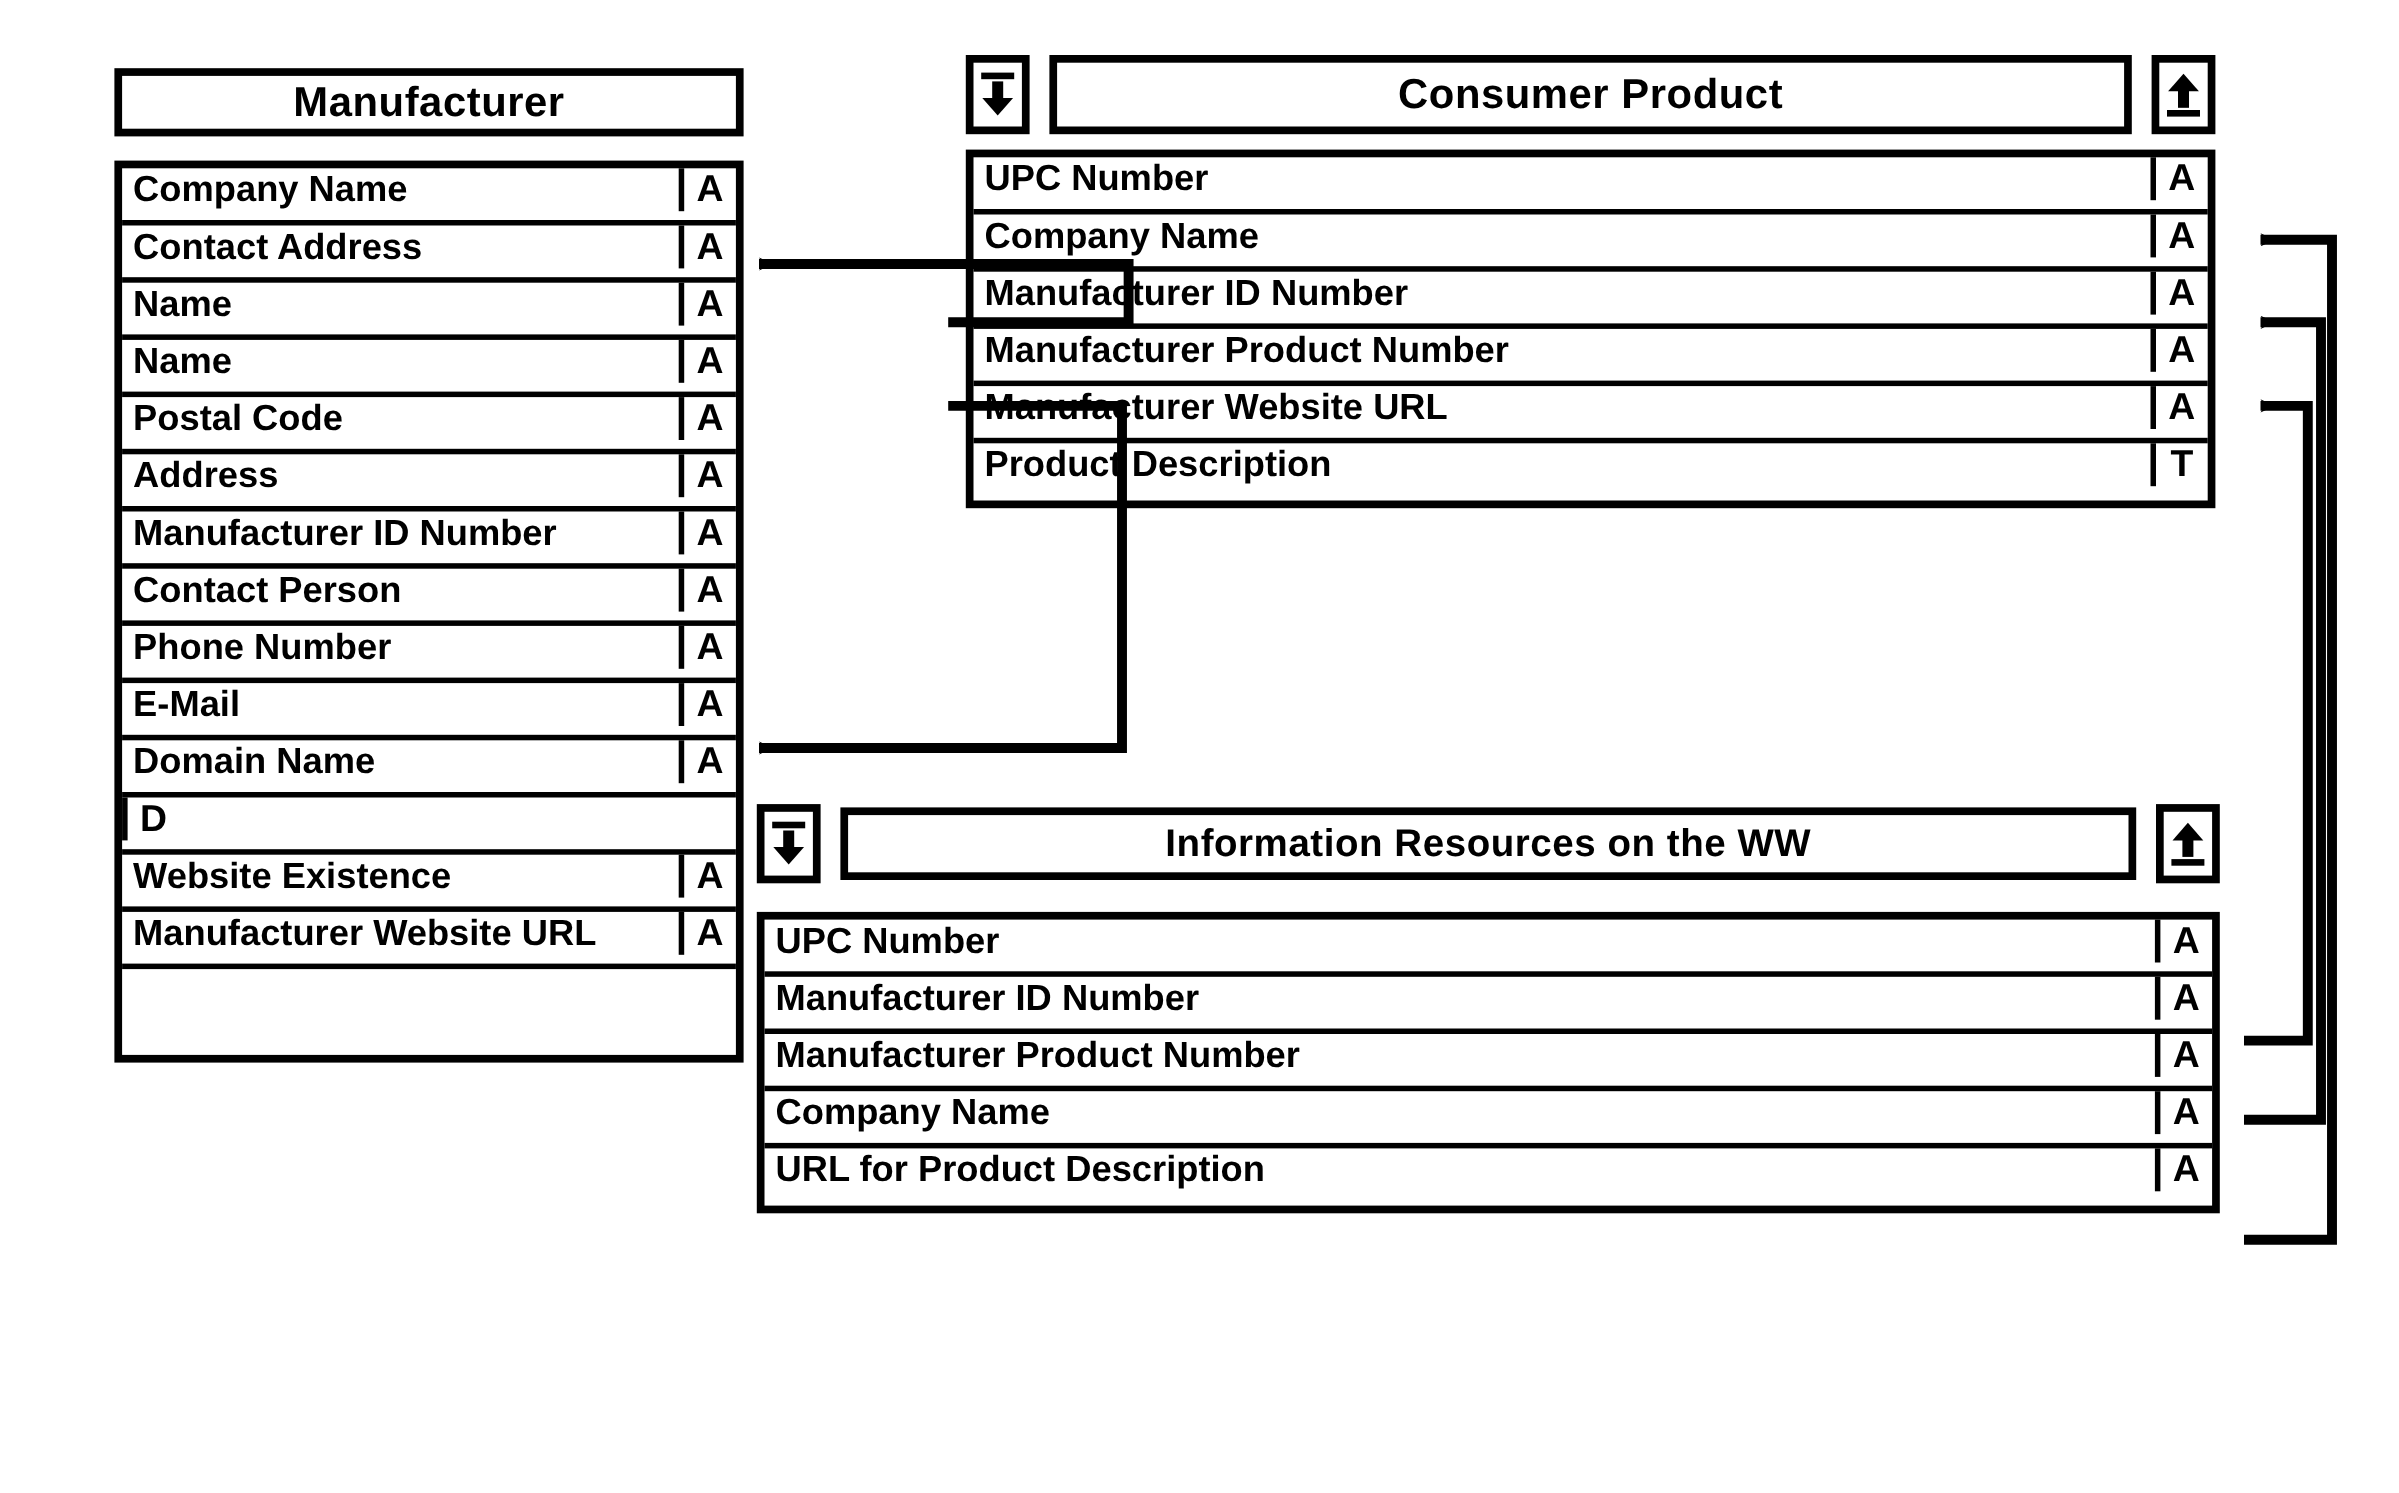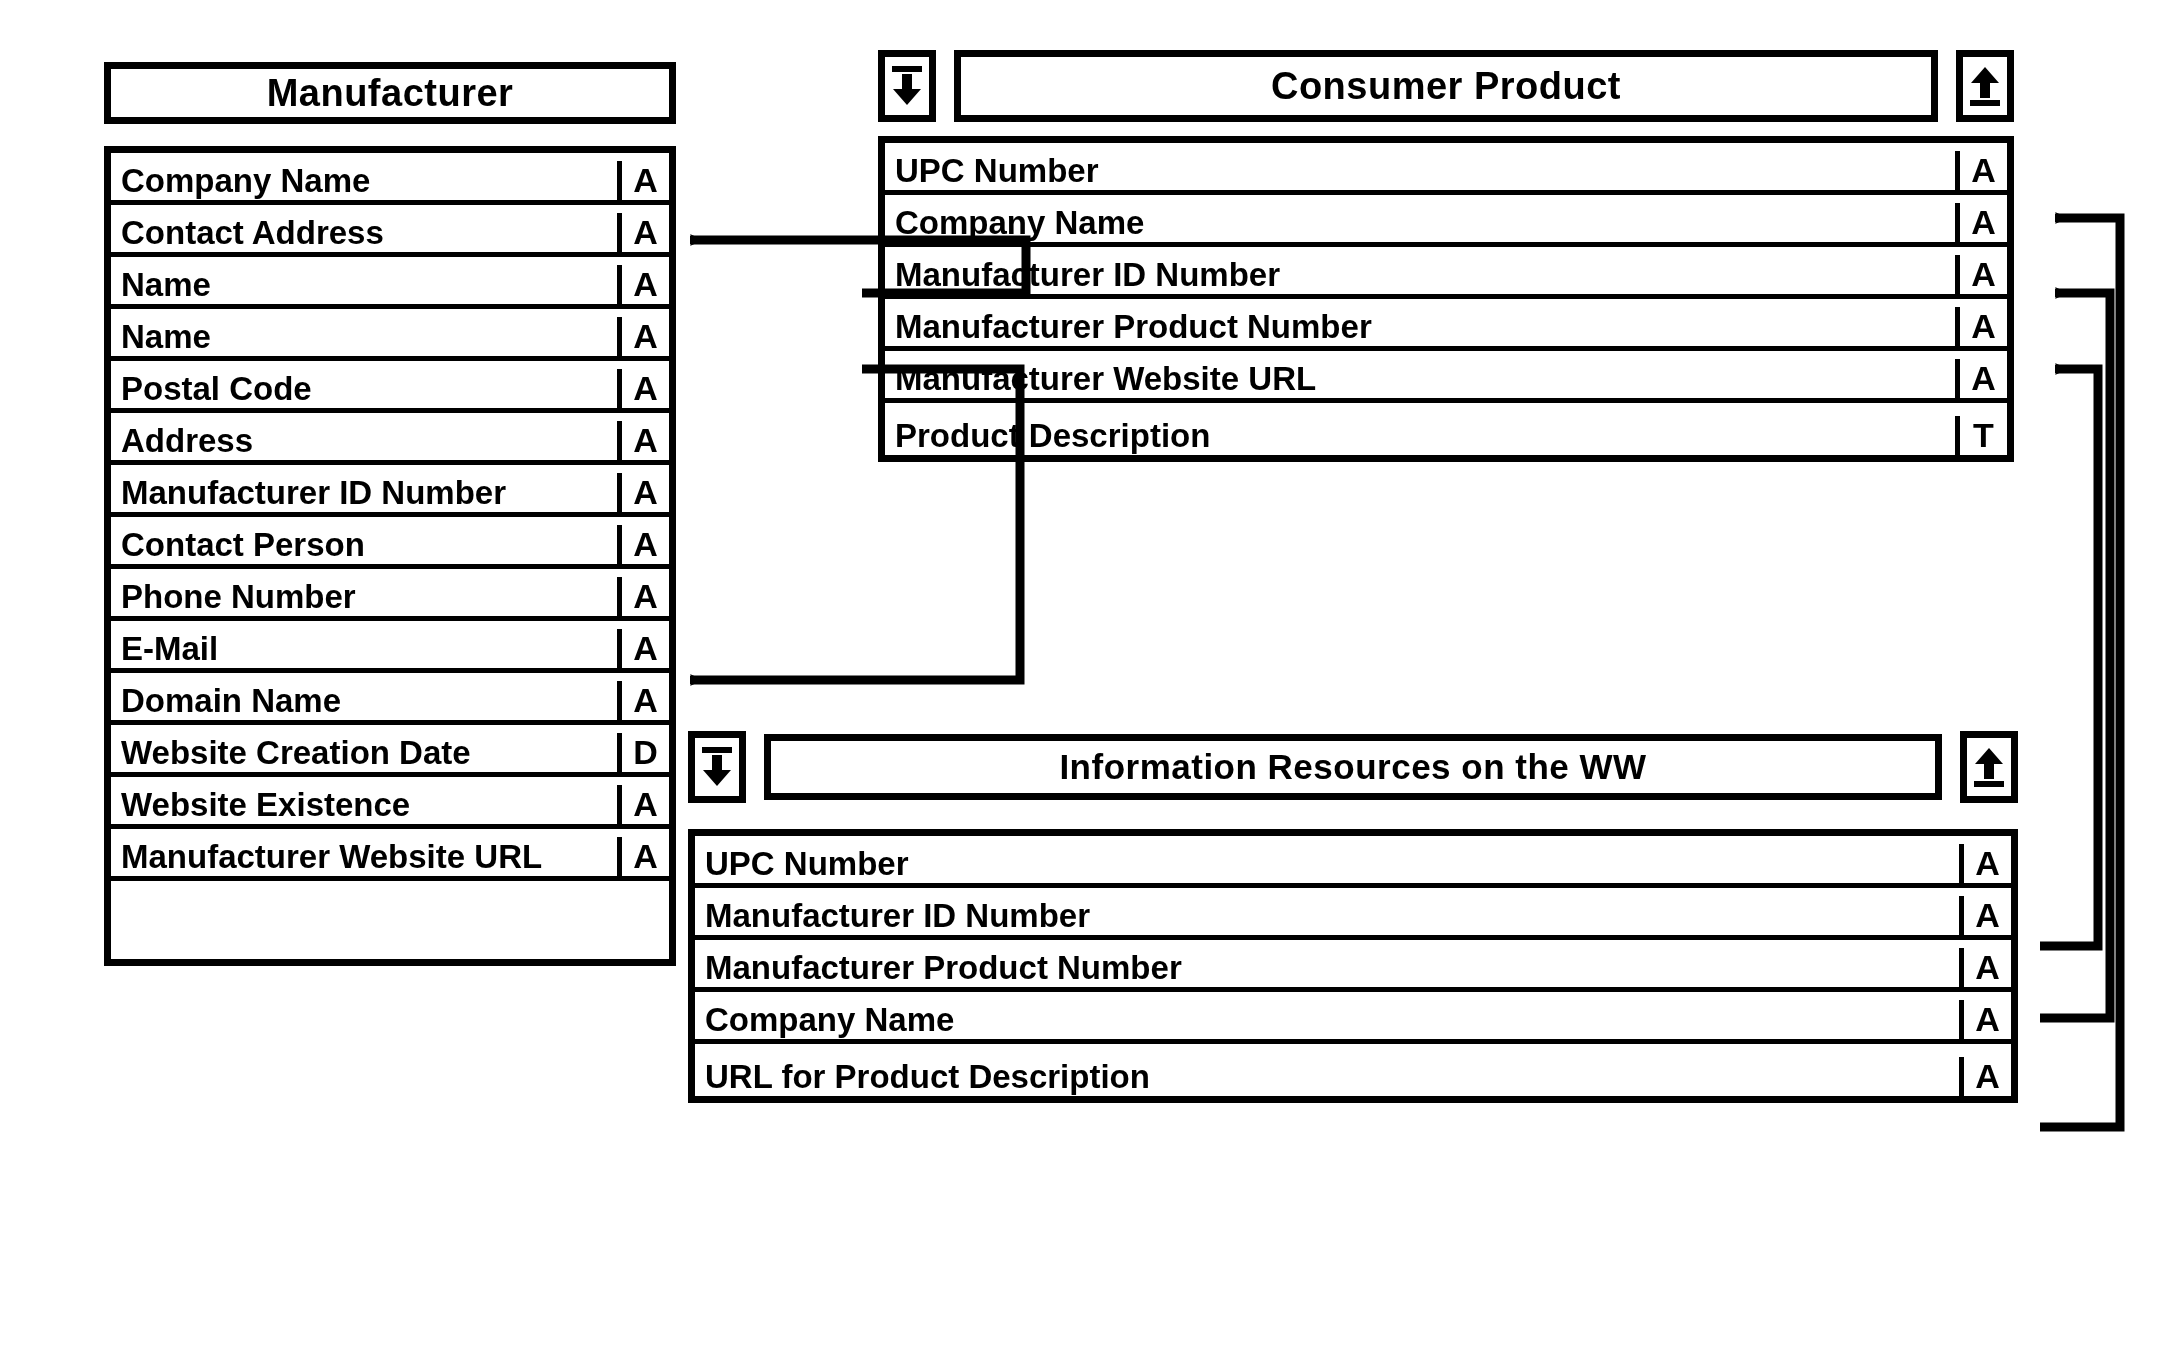--- a/index.html
+++ b/index.html
@@ -60,21 +60,21 @@
 
   .attr-table {
     border: 7px solid #000;
     background: #fff;
     box-sizing: border-box;
     display: flex;
     flex-direction: column;
   }
   .attr-row {
     display: flex;
-    align-items: flex-end;
+    align-items: flex-start;
     border-bottom: 5px solid #000;
     box-sizing: border-box;
   }
   .attr-row:last-child { border-bottom: none; }
 
   .attr-name {
     flex: 1 1 auto;
     font-weight: bold;
     display: flex;
     align-items: center;
@@ -176,21 +176,20 @@
       </div>
       <div class="attr-row">
         <div class="attr-name">E-Mail</div>
         <div class="attr-type">A</div>
       </div>
       <div class="attr-row">
         <div class="attr-name">Domain Name</div>
         <div class="attr-type">A</div>
       </div>
       <div class="attr-row">
-        <div class="attr-name">Website Creation Date</div>
         <div class="attr-type">D</div>
       </div>
       <div class="attr-row">
         <div class="attr-name">Website Existence</div>
         <div class="attr-type">A</div>
       </div>
       <div class="attr-row">
         <div class="attr-name">Manufacturer Website URL</div>
         <div class="attr-type">A</div>
       </div>

